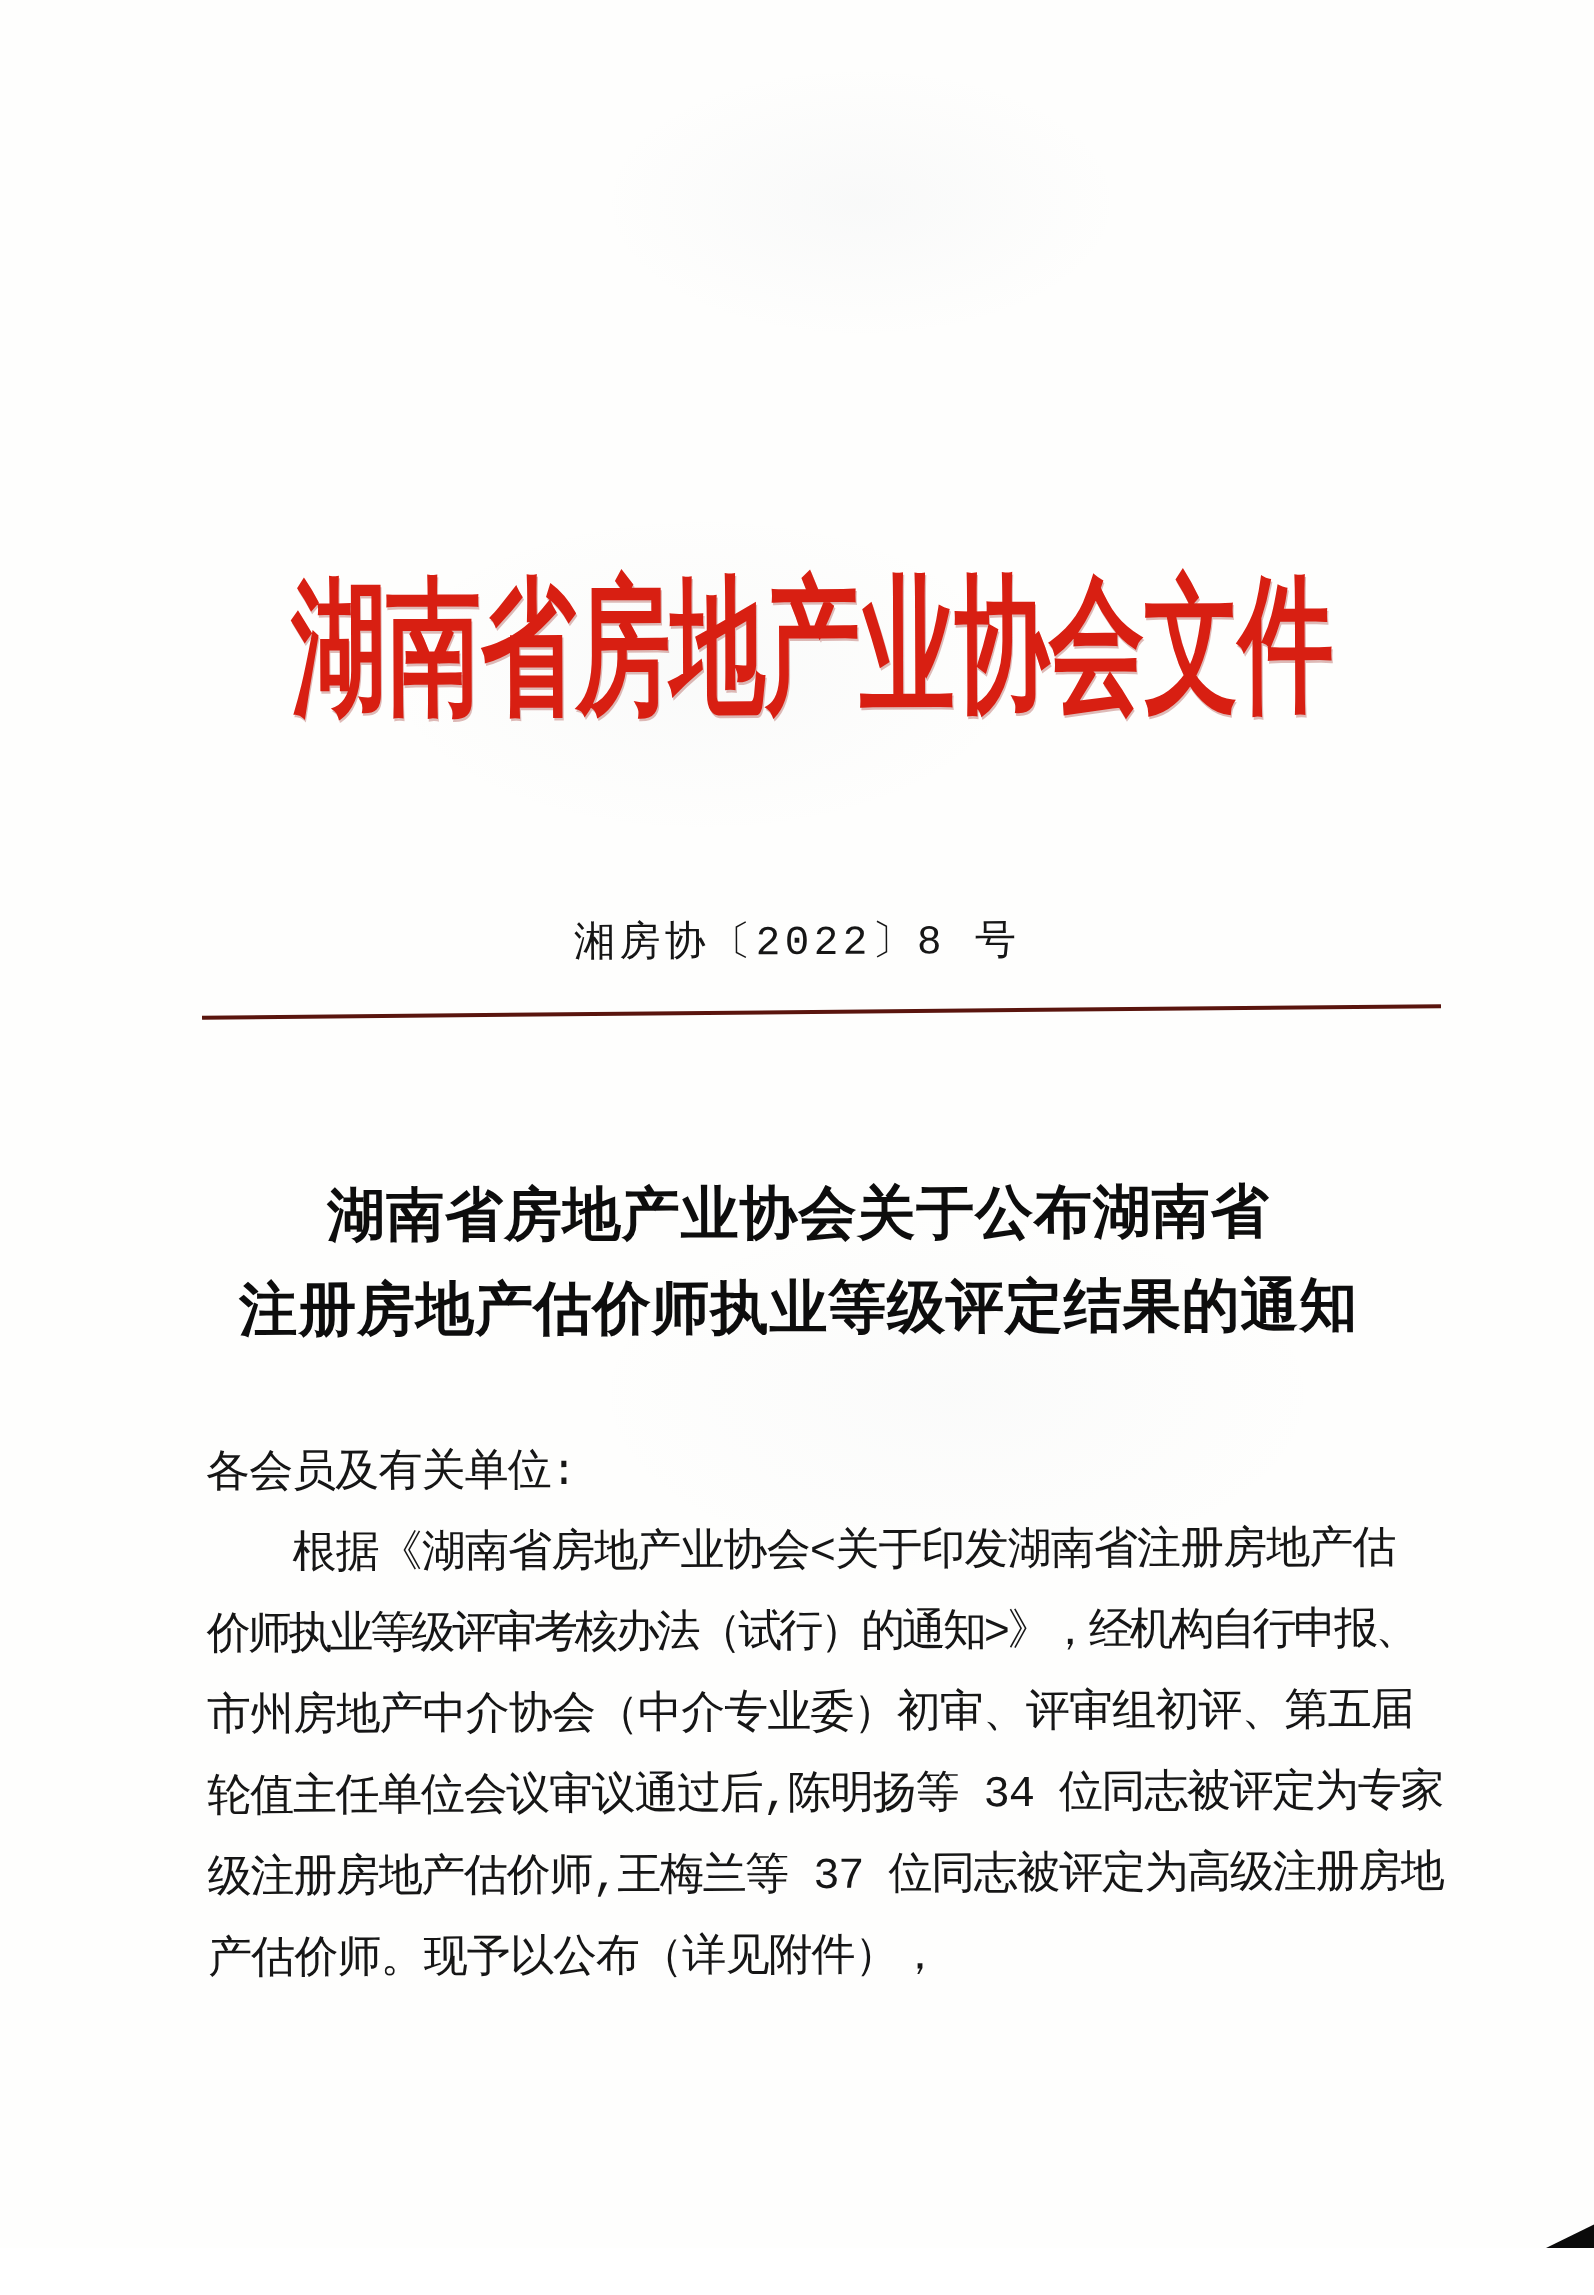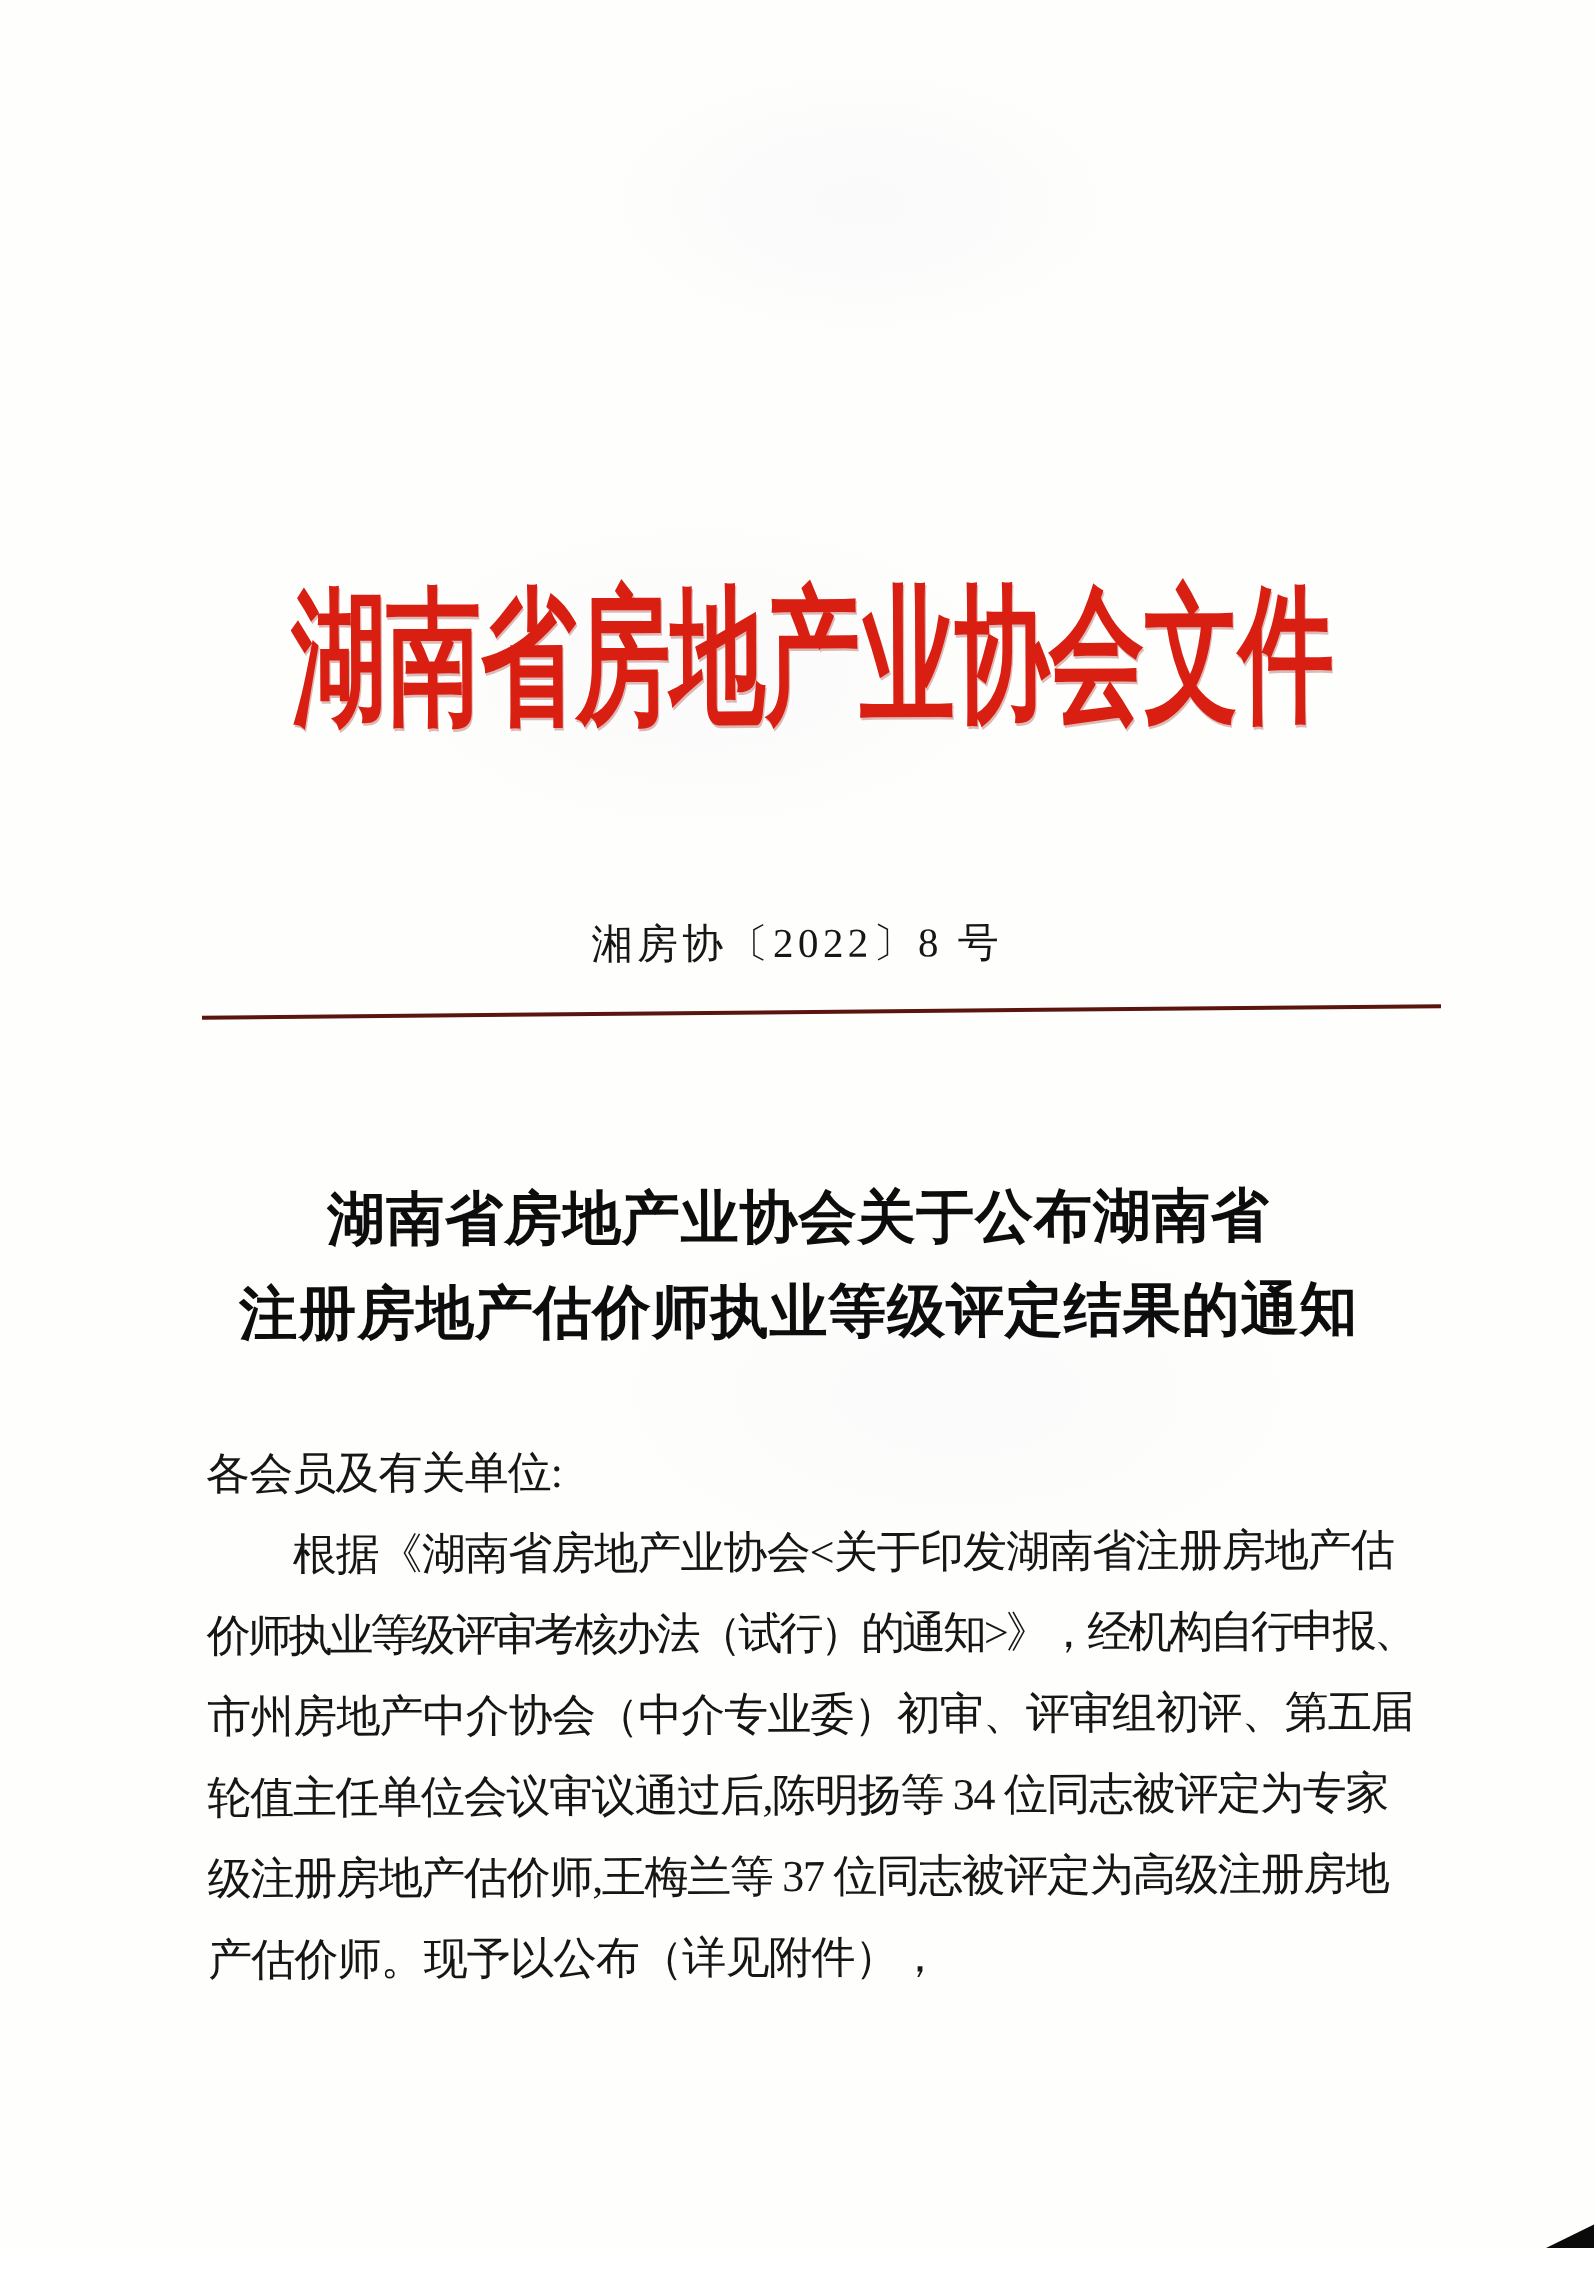--- a/index.html
+++ b/index.html
@@ -11,20 +11,21 @@
   }
   .page {
     position: relative;
     width: 1595px; height: 2248px;
     background-color: #fefefd;
     background-image:
       radial-gradient(ellipse 370px 194px at 54% 9%, rgba(150,160,175,0.05), transparent 70%),
       radial-gradient(ellipse 458px 229px at 44% 30%, rgba(140,150,165,0.04), transparent 70%),
       radial-gradient(ellipse 528px 264px at 60% 62%, rgba(140,150,165,0.03), transparent 70%);
     overflow: hidden;
+    font-family: Liberation Mono, monospace;
   }
   .rot { position: absolute; inset: 0; transform: rotate(-0.25deg); transform-origin: 50% 45%; }
 
   
   .org-title {
     position: absolute; top: 563px; left: 0; width: 100%;
     text-align: center;
   }
   .org-title .txt {
     display: inline-block;

